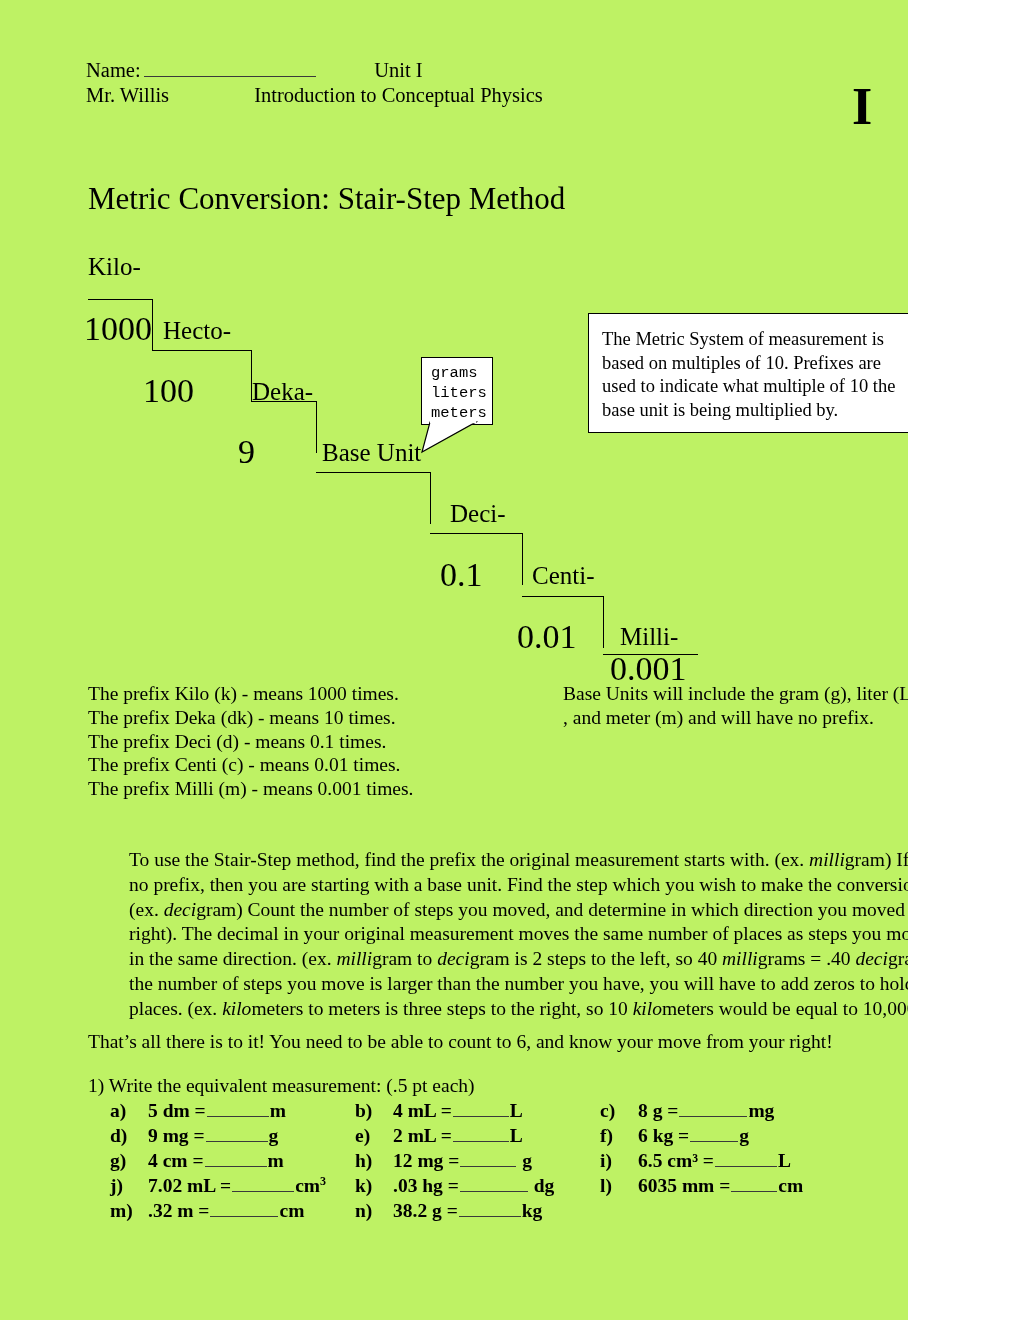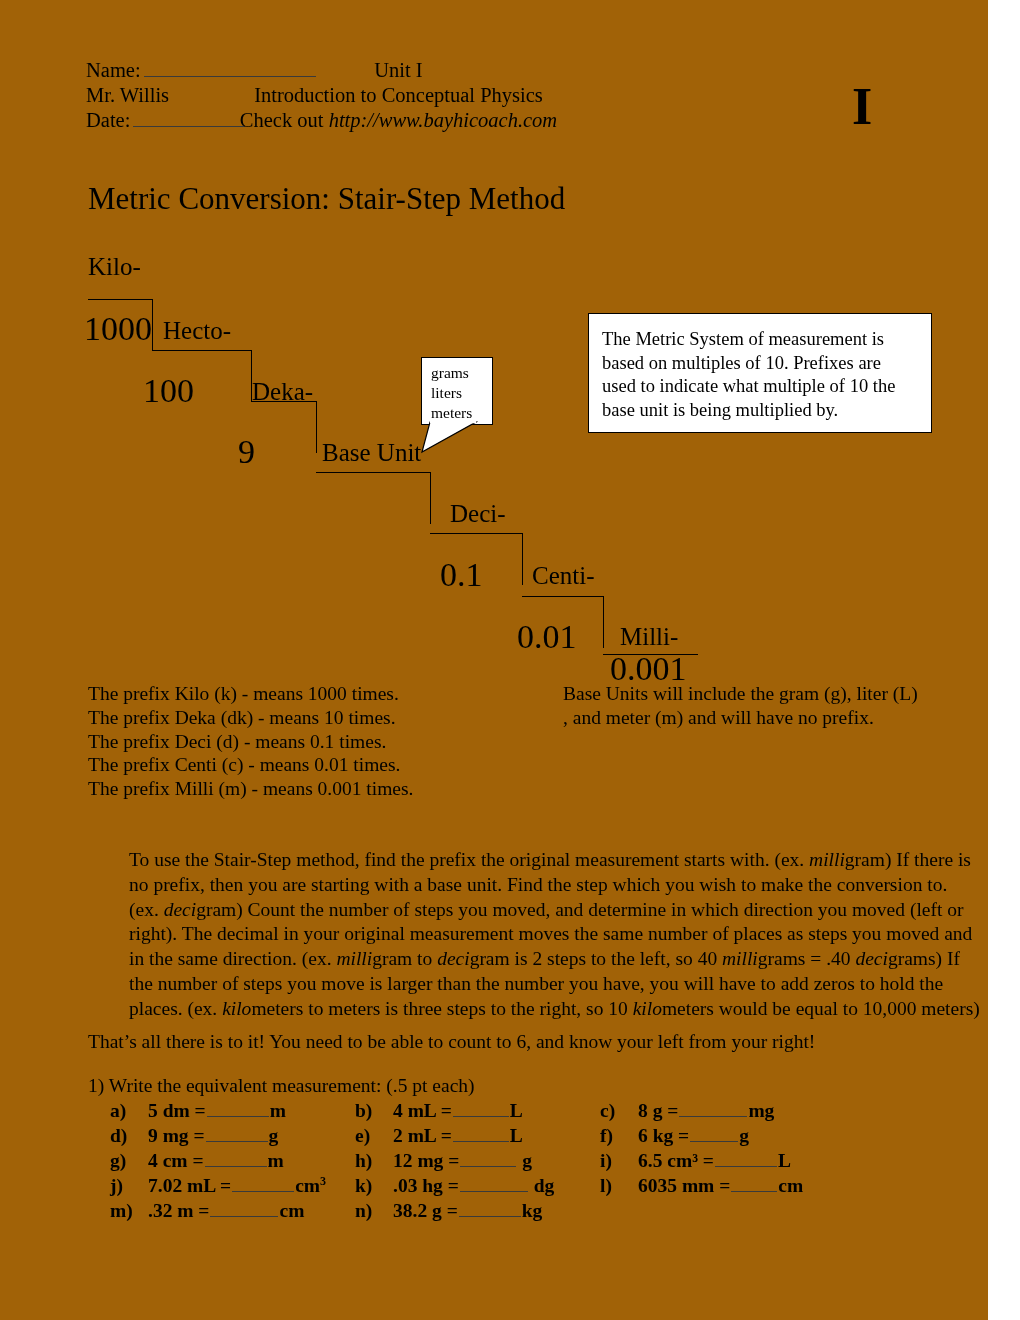--- a/index.html
+++ b/index.html
@@ -6,24 +6,24 @@
     margin: 0;
     padding: 0;
     background: #ffffff;
   }
   body {
     font-family: "Liberation Serif", "DejaVu Serif", serif;
     color: #000000;
   }
   #page {
     position: relative;
-    width: 988px;
+    width: 908px;
     height: 1320px;
     overflow: hidden;
-    background: #a16207;
+    background: #bef264;
   }
 
   
   #header {
     position: absolute;
     left: 86px;
     top: 58px;
     width: 850px;
     height: 110px;
   }
@@ -114,20 +114,21 @@
     left: 421px;
     top: 357px;
     width: 72px;
     height: 68px;
     border: 1.4px solid #000000;
     background: #ffffff;
     font-size: 15.5px;
     line-height: 20px;
     padding: 5px 0 0 9px;
     box-sizing: border-box;
+    font-family: Liberation Mono, monospace;
   }
   #callout-tail {
     position: absolute;
     left: 408px;
     top: 415px;
     width: 80px;
     height: 40px;
     pointer-events: none;
   }
 
@@ -240,24 +241,20 @@
 
   <div id="header">
     <div class="hdr-row">
       <span class="hdr-left"><span>Name:</span><span class="blank-line bl-name"></span></span>
       <span class="hdr-center">Unit I</span>
     </div>
     <div class="hdr-row">
       <span class="hdr-left">Mr. Willis</span>
       <span class="hdr-center">Introduction to Conceptual Physics</span>
     </div>
-    <div class="hdr-row">
-      <span class="hdr-left"><span>Date:</span><span class="blank-line bl-date"></span></span>
-      <span class="hdr-center"><span>Check out </span><span class="ital">http://www.bayhicoach.com</span></span>
-    </div>
   </div>
   <div id="unit-letter">I</div>
 
   <div id="doc-title">Metric Conversion: Stair-Step Method</div>
 
   <div id="stairs">
 
     <div class="step-label" style="left:88px; top:252px;">Kilo-</div>
     <div class="tread" style="left:88px; top:299px; width:65px;"></div>
     <div class="riser" style="left:152px; top:299px; height:52px;"></div>
@@ -309,21 +306,21 @@
     <div>The prefix Deka (dk) - means 10 times.</div>
     <div>The prefix Deci (d) - means 0.1 times.</div>
     <div>The prefix Centi (c) - means 0.01 times.</div>
     <div>The prefix Milli (m) - means 0.001 times.</div>
   </div>
   <div id="baseunit-note">Base Units will include the gram (g), liter (L) , and meter (m) and will have no prefix.</div>
 
   <div id="method">
     <span>To use the Stair-Step method, find the prefix the original measurement starts with. (ex. </span><span class="ital">milli</span><span>gram)  If there is no prefix, then you are starting with a base unit.  Find the step which you wish to make the conversion to. (ex. </span><span class="ital">deci</span><span>gram)  Count the number of steps you moved, and determine in which direction you moved (left or right).  The decimal in your original measurement moves the same number of places as steps you moved and in the same direction. (ex. </span><span class="ital">milli</span><span>gram to </span><span class="ital">deci</span><span>gram is 2 steps to the left, so 40 </span><span class="ital">milli</span><span>grams = .40 </span><span class="ital">deci</span><span>grams)  If the number of steps you move is larger than the number you have, you will have to add zeros to hold the places. (ex. </span><span class="ital">kilo</span><span>meters to meters is three steps to the right, so 10 </span><span class="ital">kilo</span><span>meters would be equal to 10,000 meters)</span>
   </div>
-  <div id="closing">That’s all there is to it! You need to be able to count to 6, and know your left from your right!</div>
+  <div id="closing">That’s all there is to it! You need to be able to count to 6, and know your move from your right!</div>
 
   <div id="ex-heading">1) Write the equivalent measurement: (.5 pt each)</div>
   <div id="ex-grid">
       <div class="ex-row">
         <div class="ex-cell ex-col-0"><span class="ex-letter">a)</span><span class="ex-q">5 dm = </span><span class="ans-blank" style="width: 62px;"></span><span>m</span></div>
         <div class="ex-cell ex-col-1"><span class="ex-letter">b)</span><span class="ex-q">4 mL = </span><span class="ans-blank" style="width: 56px;"></span><span>L</span></div>
         <div class="ex-cell ex-col-2"><span class="ex-letter">c)</span><span class="ex-q">8 g = </span><span class="ans-blank" style="width: 68px;"></span><span>mg</span></div>
       </div>
       <div class="ex-row">
         <div class="ex-cell ex-col-0"><span class="ex-letter">d)</span><span class="ex-q">9 mg = </span><span class="ans-blank" style="width: 62px;"></span><span>g</span></div>

